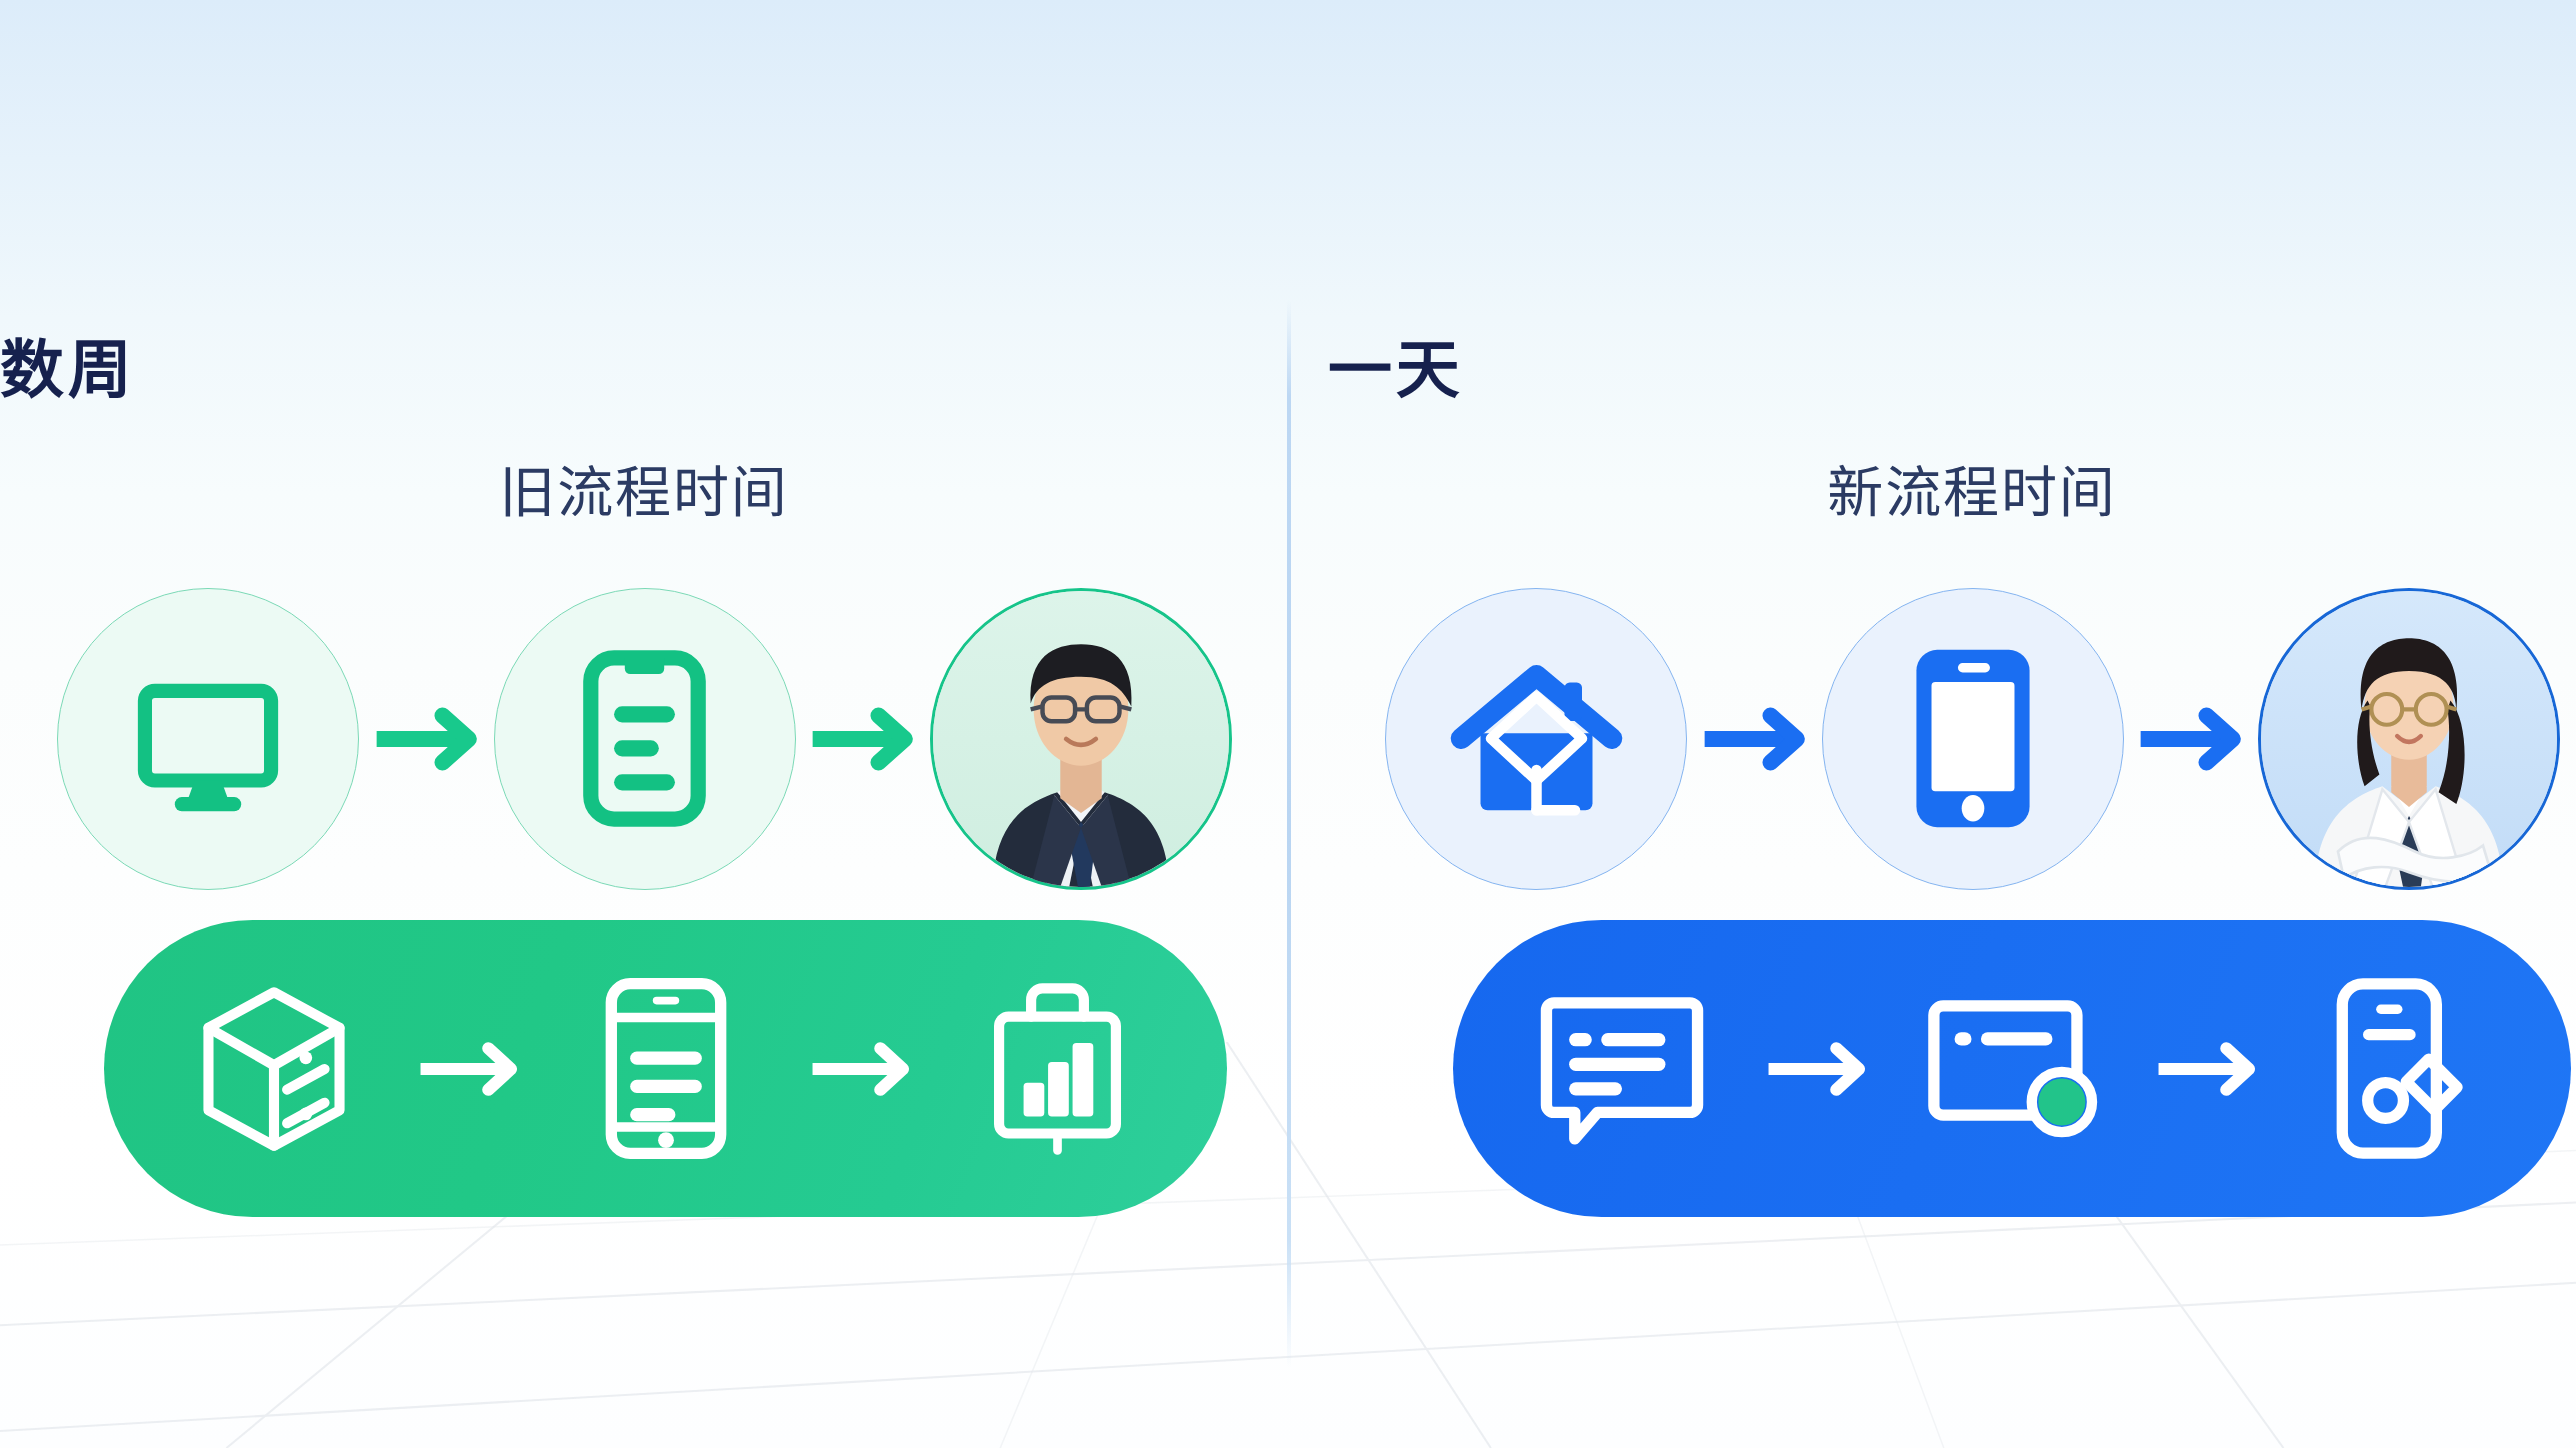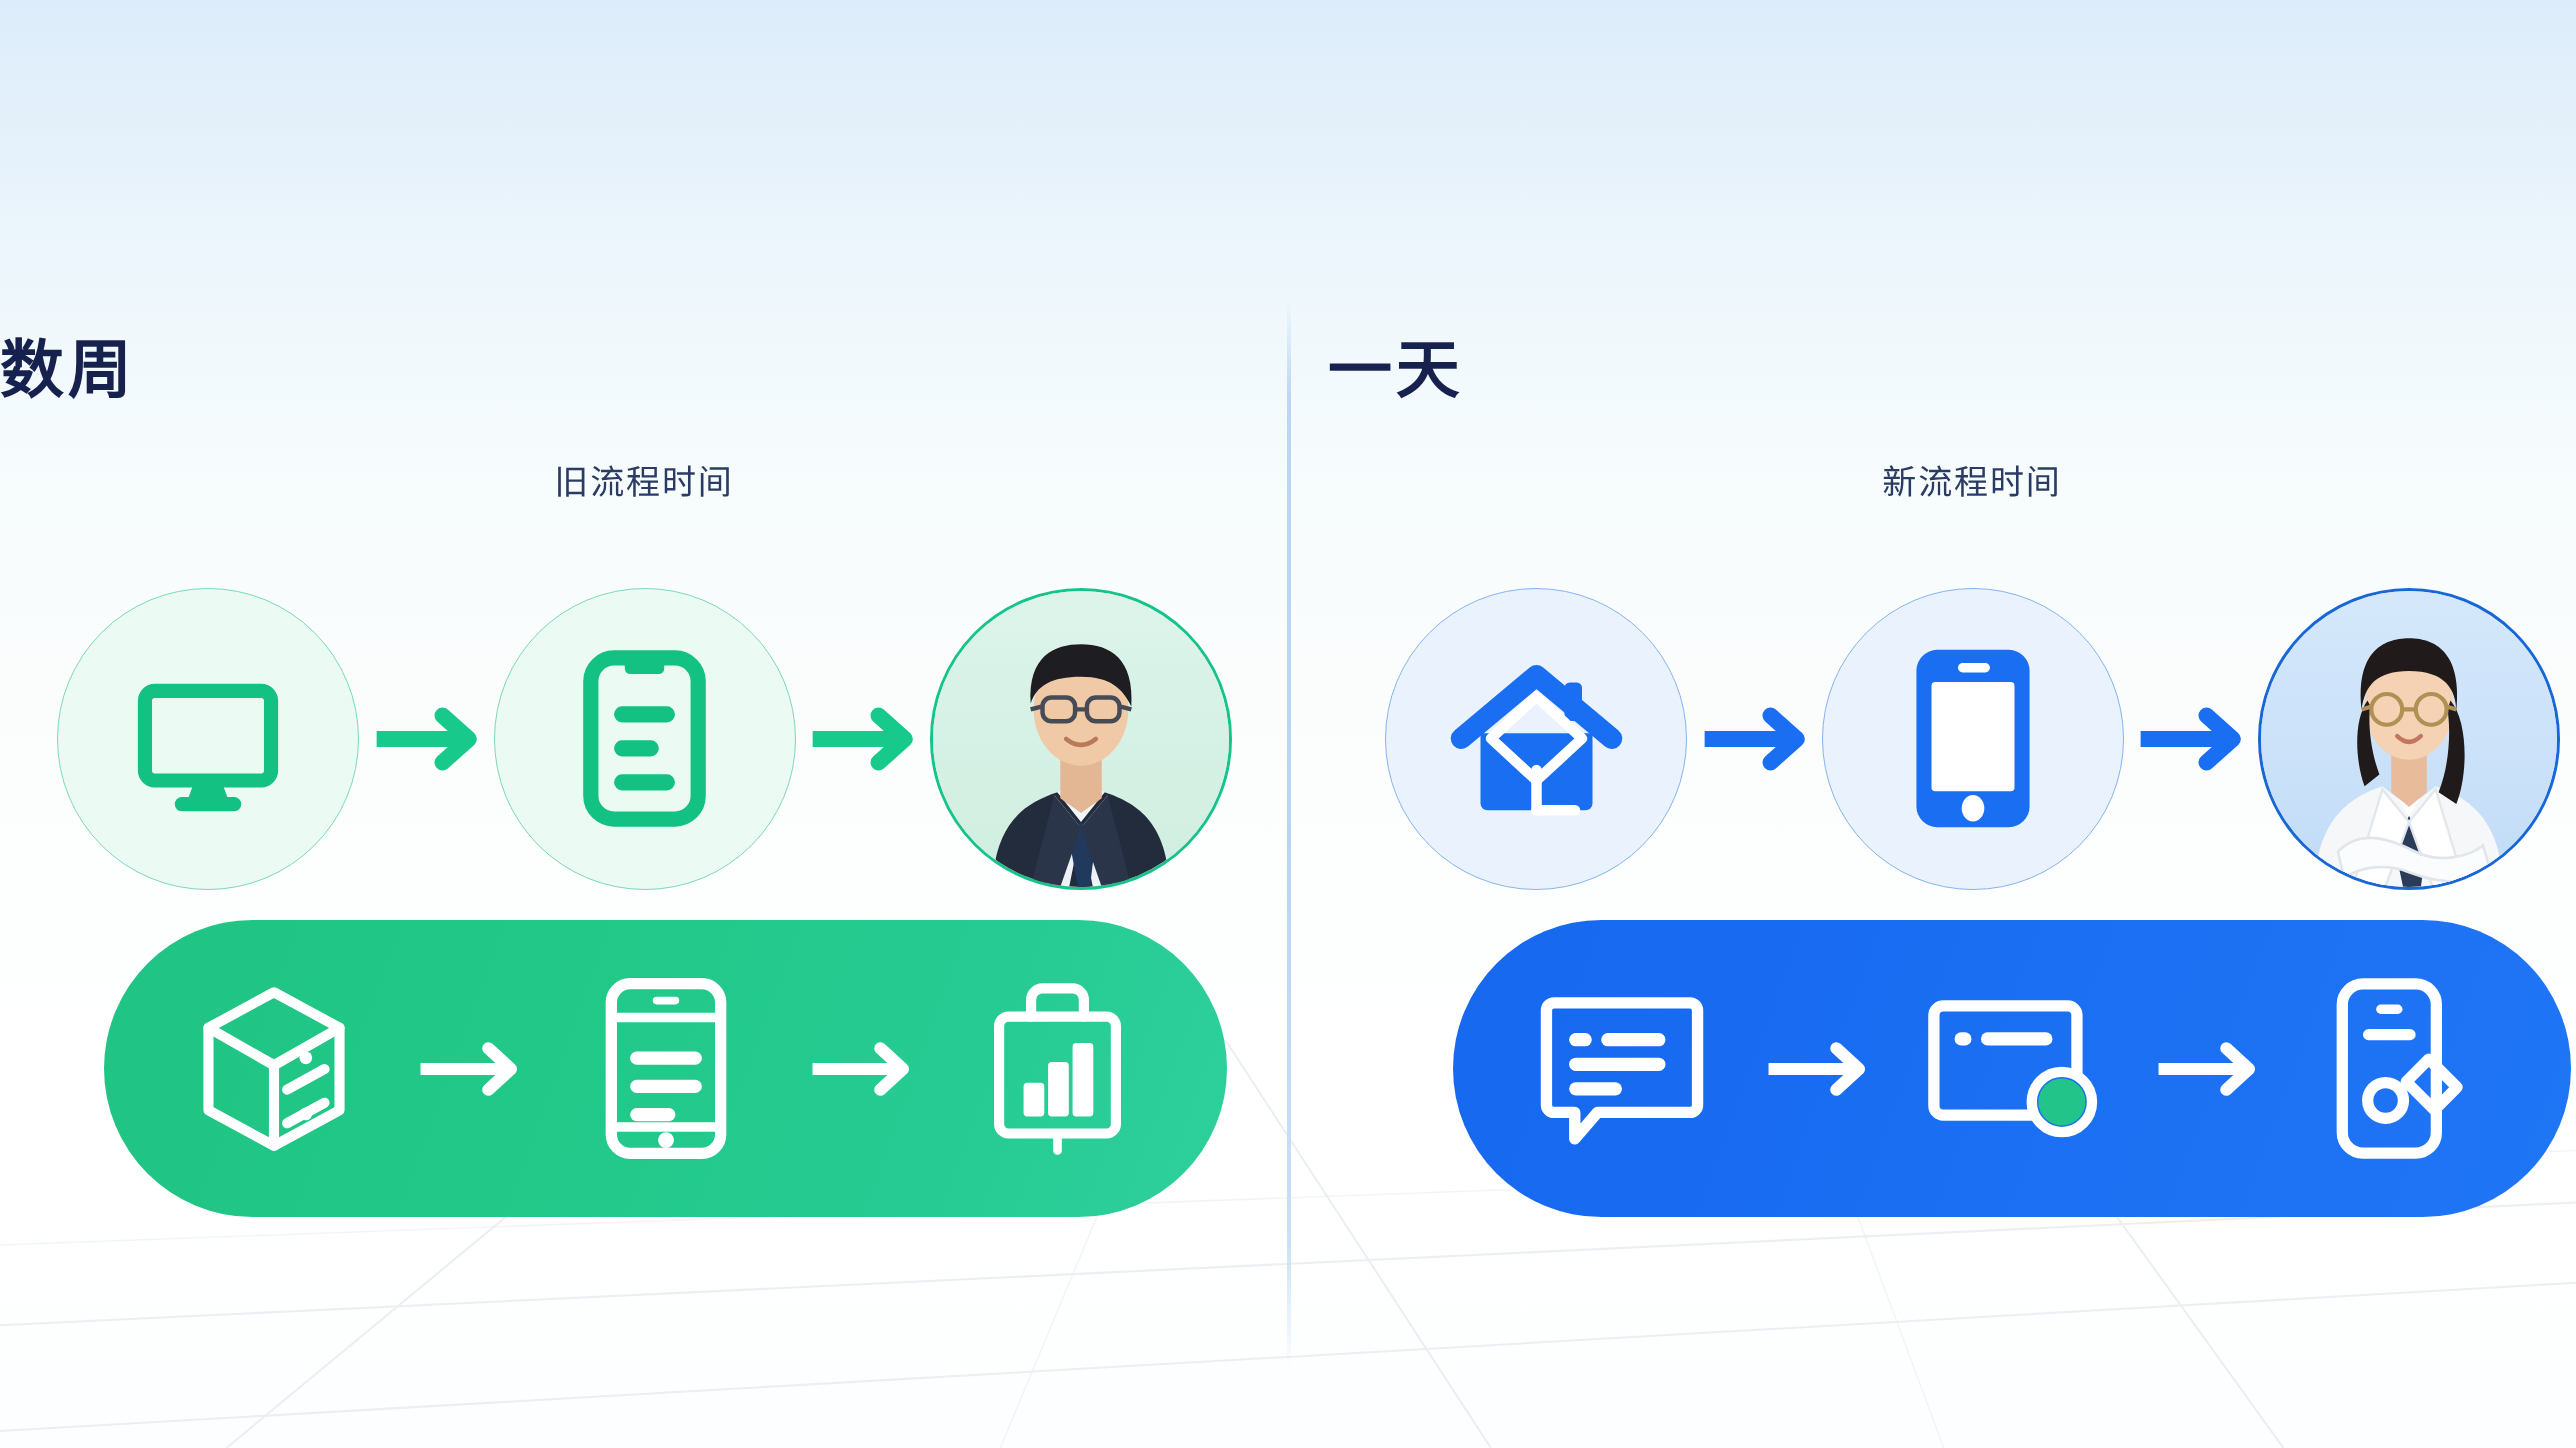--- a/index.html
+++ b/index.html
@@ -42,21 +42,21 @@
   .col.right{left:1328px;}
 
   .heading{
     position:absolute;top:338px;left:0;width:1288px;text-align:left;
     font-size:64px;font-weight:700;color:#16214e;letter-spacing:3.8px;
     line-height:1;white-space:nowrap;
     font-family:"DejaVu Sans","Liberation Sans",sans-serif;
   }
   .subheading{
     position:absolute;top:465px;left:0;width:1288px;text-align:center;
-    font-size:34px;font-weight:400;color:#2b3b63;letter-spacing:1.9px;
+    font-size:56px;font-weight:400;color:#2b3b63;letter-spacing:1.9px;
     line-height:1;white-space:nowrap;
     font-family:"DejaVu Sans","Liberation Sans",sans-serif;
   }
 
   
   .circle-row{
     position:absolute;top:585px;left:57px;width:1175px;height:307px;
     display:flex;align-items:center;justify-content:space-between;
   }
   .circle{

